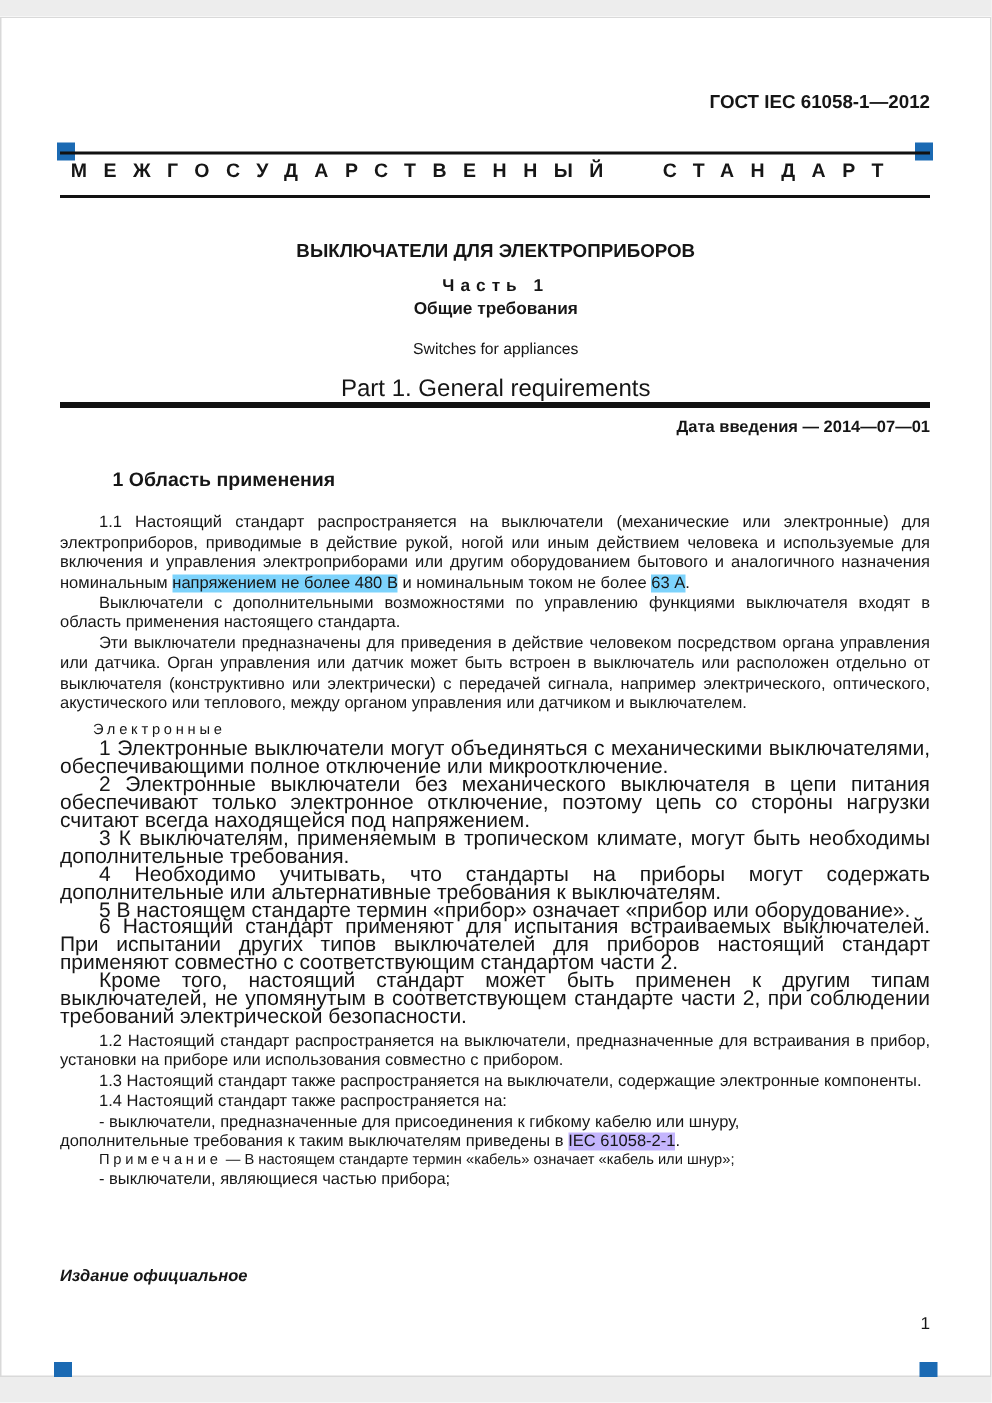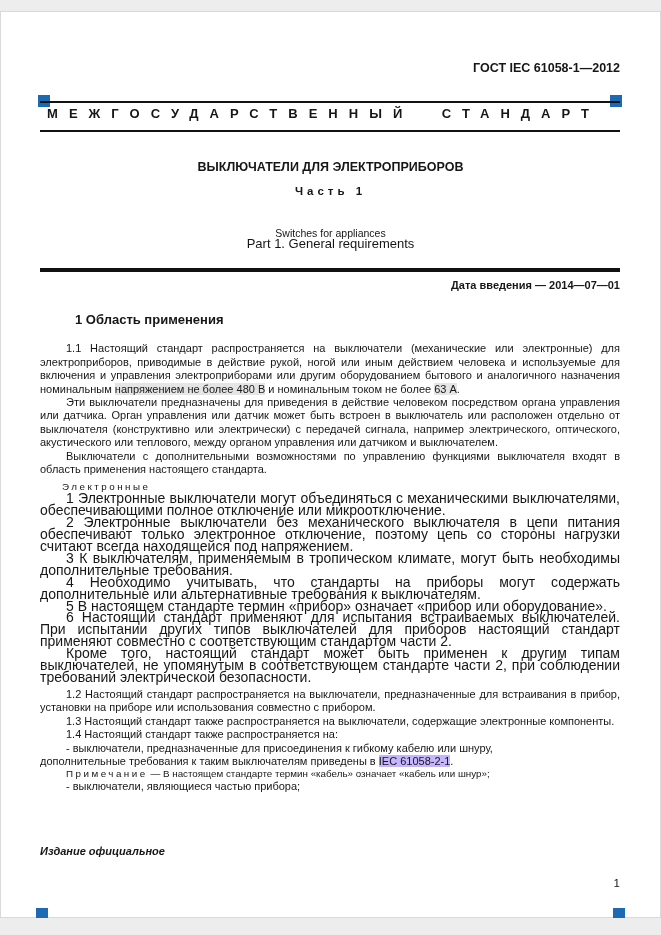--- a/index.html
+++ b/index.html
@@ -23,32 +23,32 @@
   .band .sq.tr{top:2px;right:-2px;}
   .corner-sq{position:absolute;width:12px;height:12px;background:#1b6ab3;}
   .corner-sq.bl{top:897px;left:36px;}
   .corner-sq.br{top:897px;right:36px;}
   
   .ctr{left:0;right:0;text-align:center;}
   .title-ru{top:149px;font-size:12.5px;font-weight:bold;}
   .part-ru{top:174px;font-size:11.5px;font-weight:bold;letter-spacing:4px;}
   .subtitle-ru{top:189px;font-size:11.5px;font-weight:bold;}
   .en1{top:216px;font-size:10.5px;}
-  .en2{top:225px;font-size:13px;}
+  .en2{top:240px;font-size:16px;}
   .thick-rule{top:257px;left:40px;right:41px;height:4px;background:#111;}
   .date-line{top:268px;right:41px;font-size:11px;font-weight:bold;}
   
   .body{top:294px;left:40px;right:41px;font-size:11px;line-height:13.4px;text-align:justify;}
   .section-h{font-size:13px;font-weight:bold;margin:8px 0 16px 35px;text-align:left;}
   .body p{margin:0;text-indent:26px;}
   .body p.noindent{text-indent:0;}
   .notes-head{margin-top:5px;font-size:9.8px;line-height:11.9px;text-indent:22px;letter-spacing:2.5px;}
   .note{font-size:14px;line-height:11.9px;text-indent:22px;margin:0;}
   .gap-top{margin-top:4px !important;}
-  .hl-g{background:#e5e5e5;}
+  .hl-g{background:#7dd3fc;}
   .hl-b{background:#c4b5fd;}
   .cable-note{font-size:9.8px;line-height:11.9px;text-indent:22px;margin:6px 0 6px 0;}
   .note-label-sp{letter-spacing:2.5px;}
   
   .edition{top:834px;left:40px;font-size:11px;font-weight:bold;font-style:italic;}
   .pagenum{top:866px;right:41px;font-size:11.5px;}
 </style>
 </head>
 <body>
 
@@ -59,33 +59,34 @@
   <div class="abs band">
     <span class="sq tl"></span>
     <span class="sq tr"></span>
     <div class="line1"></div>
     <div class="band-text">МЕЖГОСУДАРСТВЕННЫЙ СТАНДАРТ</div>
     <div class="line2"></div>
   </div>
 
   <div class="abs ctr title-ru">ВЫКЛЮЧАТЕЛИ ДЛЯ ЭЛЕКТРОПРИБОРОВ</div>
   <div class="abs ctr part-ru">Часть 1</div>
+  <div class="abs ctr subtitle-ru">Общие требования</div>
   <div class="abs ctr en1">Switches for appliances</div>
   <div class="abs ctr en2">Part 1. General requirements</div>
 
   <div class="abs thick-rule"></div>
   <div class="abs date-line">Дата введения — 2014—07—01</div>
 
   <div class="abs body">
     <div class="section-h">1 Область применения</div>
 
     <p><span>1.1 Настоящий стандарт распространяется на выключатели (механические или электронные) для электроприборов, приводимые в действие рукой, ногой или иным действием человека и используемые для включения и управления электроприборами или другим оборудованием бытового и аналогичного назначения номинальным </span><span class="hl-g">напряжением не более 480 В</span><span> и номинальным током не более </span><span class="hl-g">63 А</span><span>.</span></p>
 
+    <p>Выключатели с дополнительными возможностями по управлению функциями выключателя входят в область применения настоящего стандарта.</p>
     <p>Эти выключатели предназначены для приведения в действие человеком посредством органа управления или датчика. Орган управления или датчик может быть встроен в выключатель или расположен отдельно от выключателя (конструктивно или электрически) с передачей сигнала, например электрического, оптического, акустического или теплового, между органом управления или датчиком и выключателем.</p>
-    <p>Выключатели с дополнительными возможностями по управлению функциями выключателя входят в область применения настоящего стандарта.</p>
 
     <div class="notes-head">Электронные</div>
     <p class="note">1 Электронные выключатели могут объединяться с механическими выключателями, обеспечивающими полное отключение или микроотключение.</p>
     <p class="note">2 Электронные выключатели без механического выключателя в цепи питания обеспечивают только электронное отключение, поэтому цепь со стороны нагрузки считают всегда находящейся под напряжением.</p>
     <p class="note">3 К выключателям, применяемым в тропическом климате, могут быть необходимы дополнительные требования.</p>
     <p class="note">4 Необходимо учитывать, что стандарты на приборы могут содержать дополнительные или альтернативные требования к выключателям.</p>
     <p class="note">5 В настоящем стандарте термин «прибор» означает «прибор или оборудование».</p>
     <p class="note">6 Настоящий стандарт применяют для испытания встраиваемых выключателей. При испытании других типов выключателей для приборов настоящий стандарт применяют совместно с соответствующим стандартом части 2.</p>
     <p class="note">Кроме того, настоящий стандарт может быть применен к другим типам выключателей, не упомянутым в соответствующем стандарте части 2, при соблюдении требований электрической безопасности.</p>
 

